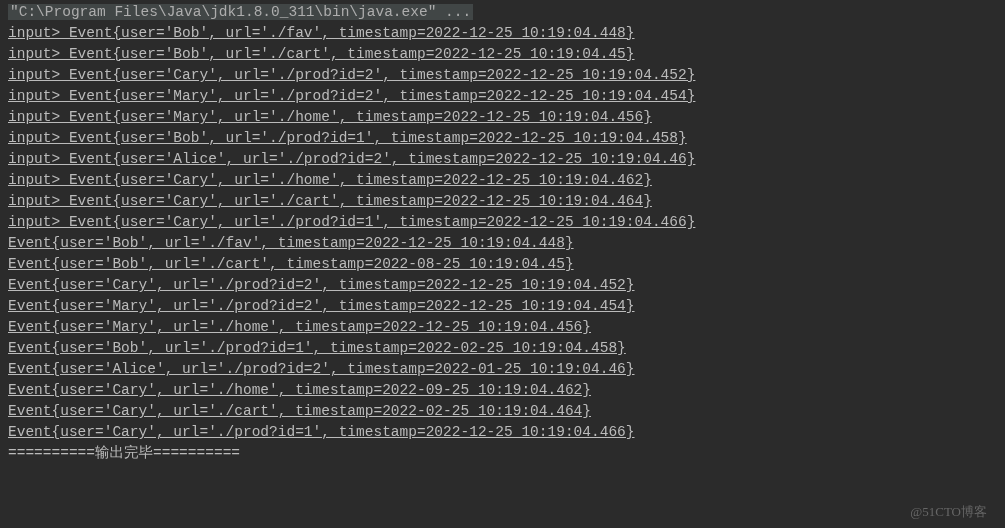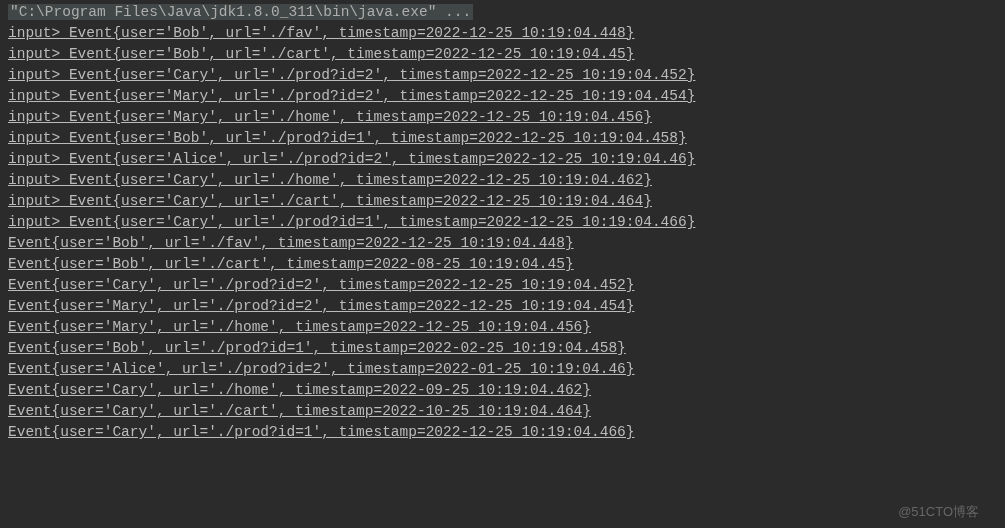--- a/index.html
+++ b/index.html
@@ -30,24 +30,24 @@
       white-space: pre;
       text-decoration: underline;
     }
     .separator-line {
       color: #bbbbbb;
       white-space: pre;
     }
     .watermark {
       position: absolute;
       bottom: 6px;
-      right: 26px;
+      right: 18px;
       color: #666666;
       font-size: 13px;
-      font-family: Liberation Sans, sans-serif;
+      font-family: Liberation Serif, serif;
     }
   </style>
 </head>
 <body>
 
 <div>
   <div><span class="header-line">"C:\Program Files\Java\jdk1.8.0_311\bin\java.exe" ...</span></div>
   <div class="output-line">input&gt; Event{user='Bob', url='./fav', timestamp=2022-12-25 10:19:04.448}</div>
   <div class="output-line">input&gt; Event{user='Bob', url='./cart', timestamp=2022-12-25 10:19:04.45}</div>
   <div class="output-line">input&gt; Event{user='Cary', url='./prod?id=2', timestamp=2022-12-25 10:19:04.452}</div>
@@ -59,17 +59,18 @@
   <div class="output-line">input&gt; Event{user='Cary', url='./cart', timestamp=2022-12-25 10:19:04.464}</div>
   <div class="output-line">input&gt; Event{user='Cary', url='./prod?id=1', timestamp=2022-12-25 10:19:04.466}</div>
   <div class="output-line">Event{user='Bob', url='./fav', timestamp=2022-12-25 10:19:04.448}</div>
   <div class="output-line">Event{user='Bob', url='./cart', timestamp=2022-08-25 10:19:04.45}</div>
   <div class="output-line">Event{user='Cary', url='./prod?id=2', timestamp=2022-12-25 10:19:04.452}</div>
   <div class="output-line">Event{user='Mary', url='./prod?id=2', timestamp=2022-12-25 10:19:04.454}</div>
   <div class="output-line">Event{user='Mary', url='./home', timestamp=2022-12-25 10:19:04.456}</div>
   <div class="output-line">Event{user='Bob', url='./prod?id=1', timestamp=2022-02-25 10:19:04.458}</div>
   <div class="output-line">Event{user='Alice', url='./prod?id=2', timestamp=2022-01-25 10:19:04.46}</div>
   <div class="output-line">Event{user='Cary', url='./home', timestamp=2022-09-25 10:19:04.462}</div>
-  <div class="output-line">Event{user='Cary', url='./cart', timestamp=2022-10-25 10:19:04.464}</div>
+  <div class="output-line">Event{user='Cary', url='./cart', timestamp=2022-02-25 10:19:04.464}</div>
   <div class="output-line">Event{user='Cary', url='./prod?id=1', timestamp=2022-12-25 10:19:04.466}</div>
+  <div class="separator-line">==========输出完毕==========</div>
 </div>
 
 <div class="watermark">@51CTO博客</div>
 
 </body></html>

